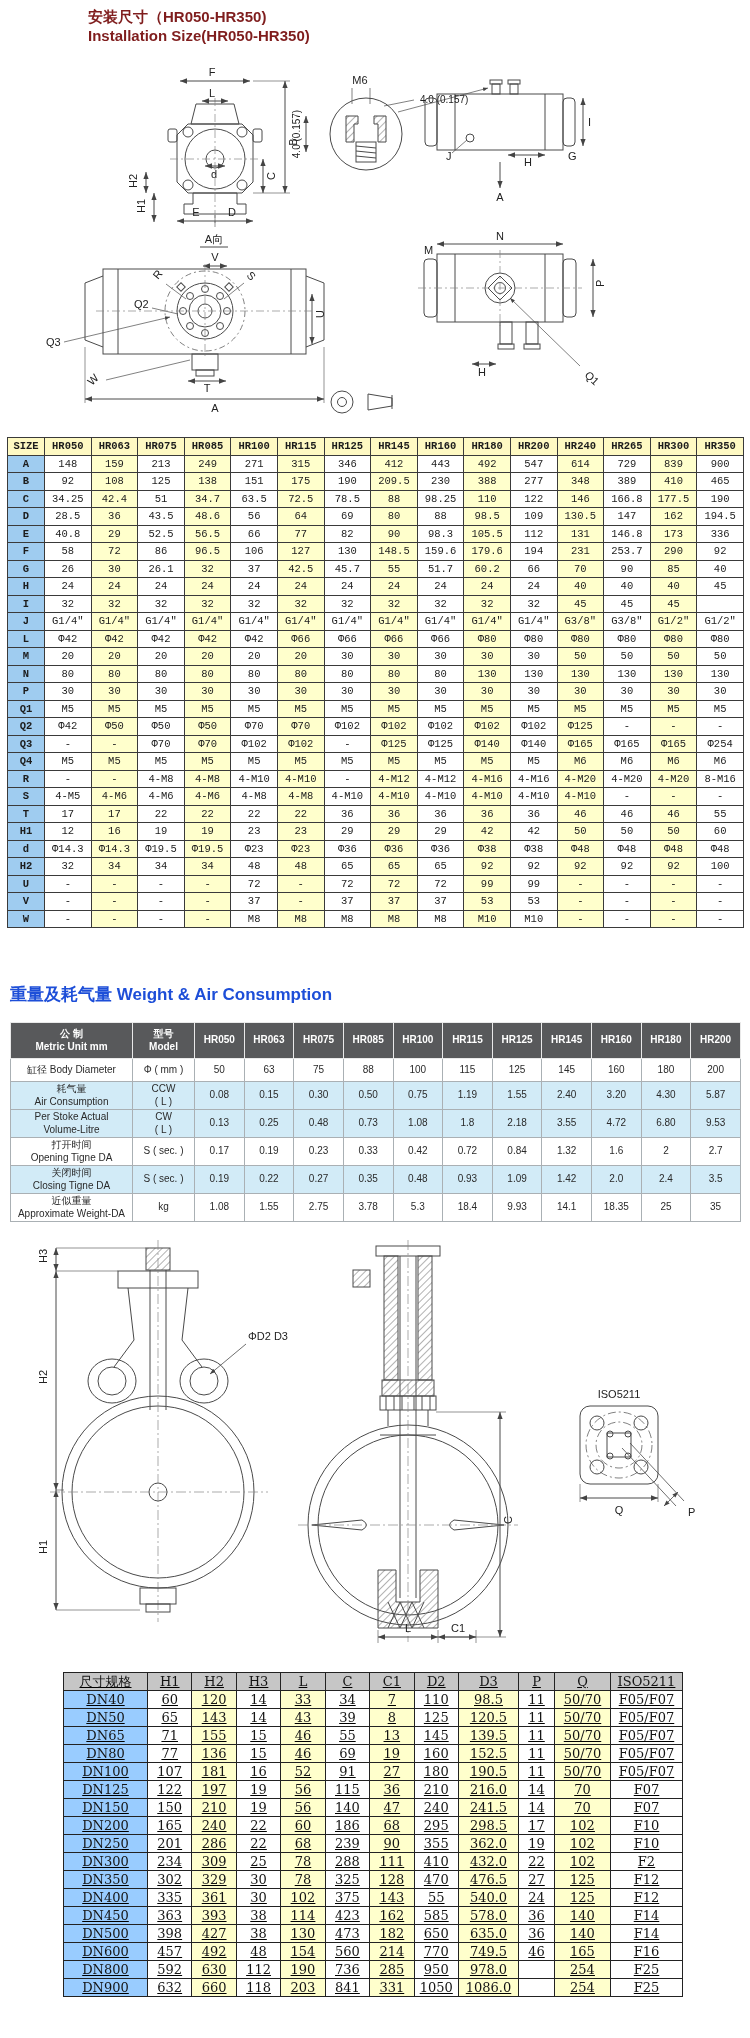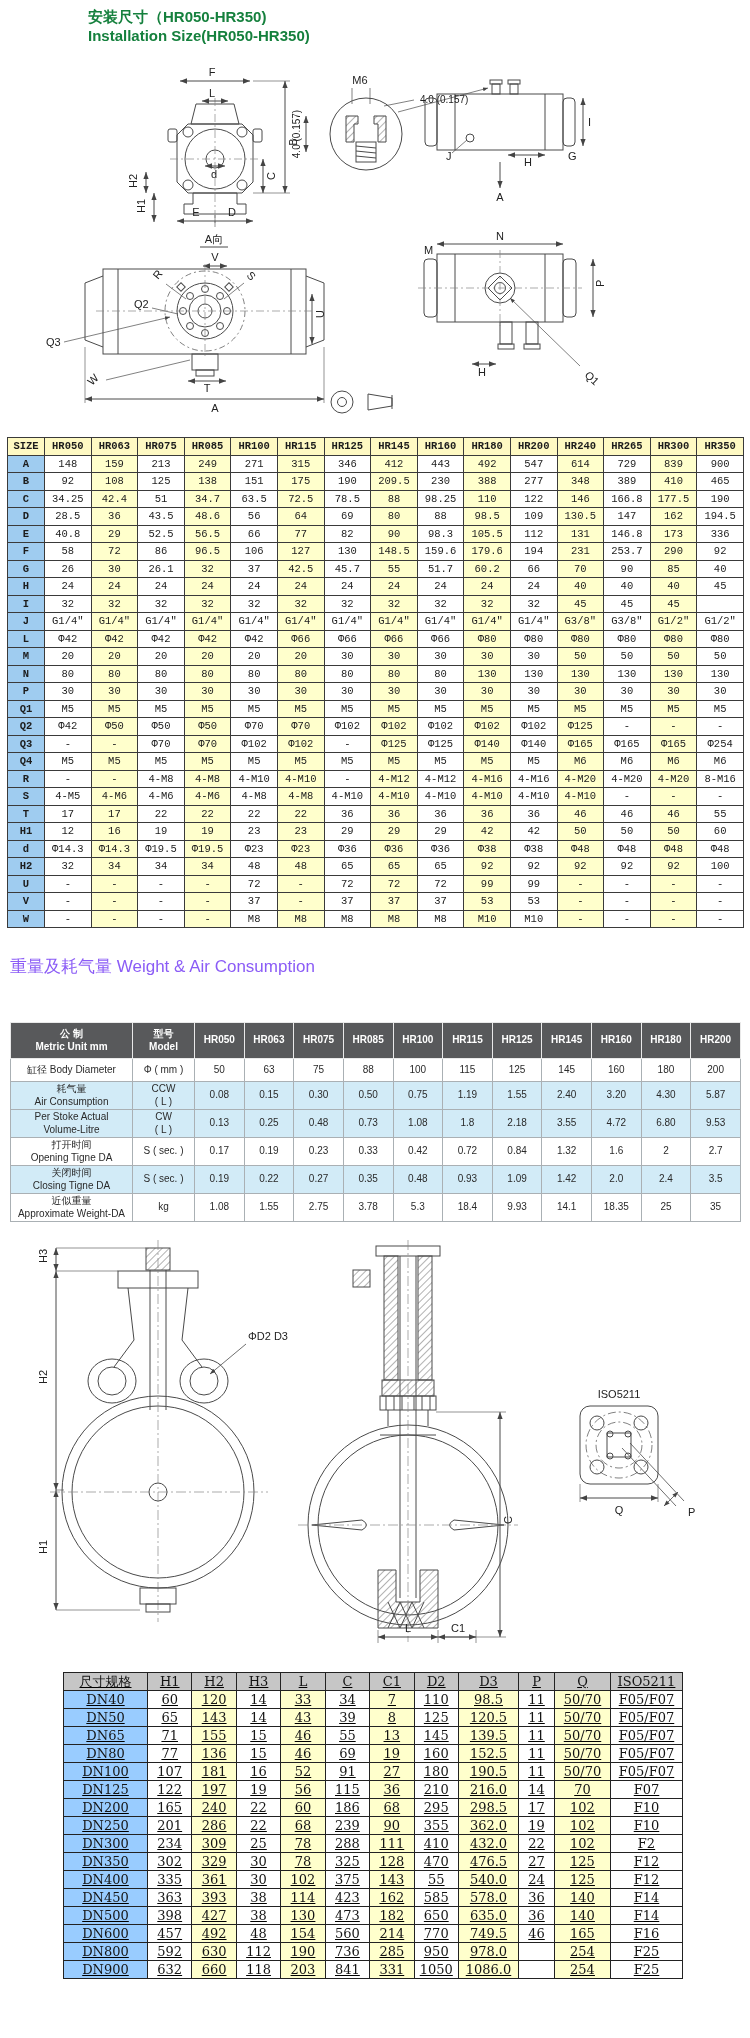--- a/index.html
+++ b/index.html
@@ -1,41 +1,41 @@
 <!DOCTYPE html>
 <html><head>
 <meta charset="utf-8">
 <style>
   * { margin:0; padding:0; box-sizing:border-box; }
   html,body { background:#ffffff; }
   .page { position:relative; width:750px; height:2038px; background:#ffffff;
           font-family:"Liberation Sans", sans-serif; overflow:hidden; }
 
-  .title-block { position:absolute; left:88px; top:7px; color:#15803d;
+  .title-block { position:absolute; left:88px; top:7px; color:#7f1d1d;
                  font-size:15px; font-weight:bold; line-height:19px; }
 
   svg { position:absolute; left:0; }
   svg text { font-family:"Liberation Sans", sans-serif; fill:#222; font-size:11px; }
   svg .small { font-size:10px; }
 
   
   .size-table { position:absolute; left:7px; top:437px; width:737px;
                 border-collapse:collapse; table-layout:fixed;
                 font-family:"Liberation Mono", monospace; font-size:10.5px; line-height:1; }
   .size-table th, .size-table td { border:1px solid #3a3a3a; text-align:center;
                 height:17.5px; padding:0; overflow:hidden; white-space:nowrap; color:#1c1c1c; }
   .size-table thead th { background:#fef9c3; font-weight:bold; }
   .size-table thead th:first-child { width:37px; }
   .size-table tbody th { background:#9fccf0; font-weight:bold; }
   .size-table tbody tr > *:nth-child(2n+3) { background:#ffffcc; }
   .size-table tbody td { background-clip:padding-box; }
 
   
-  .weight-title { position:absolute; left:10px; top:955px; font-size:17px;
-                  font-weight:normal; color:#8b5cf6; }
+  .weight-title { position:absolute; left:10px; top:983px; font-size:17px;
+                  font-weight:bold; color:#1d4ed8; }
   .weight-table { position:absolute; left:10px; top:1022px; width:731px;
                   border-collapse:collapse; table-layout:fixed;
                   font-size:10px; line-height:1.25; }
   .weight-table th, .weight-table td { border:1px solid #aab0b4; text-align:center;
                   padding:1px 0; white-space:pre-line; color:#2a2a2a; }
   .weight-table thead th { background:#58595b; color:#ffffff; height:36px;
                   font-weight:bold; border-color:#e9e9e9; }
   .weight-table thead th:first-child { width:122px; }
   .weight-table thead th:nth-child(2) { width:62px; }
   .weight-table tbody tr { height:27px; }
@@ -1067,20 +1067,34 @@
           <td>56</td>
           <td>115</td>
           <td>36</td>
           <td>210</td>
           <td>216.0</td>
           <td>14</td>
           <td>70</td>
           <td>F07</td>
         </tr>
         <tr>
+          <th>DN150</th>
+          <td>150</td>
+          <td>210</td>
+          <td>19</td>
+          <td>56</td>
+          <td>140</td>
+          <td>47</td>
+          <td>240</td>
+          <td>241.5</td>
+          <td>14</td>
+          <td>70</td>
+          <td>F07</td>
+        </tr>
+        <tr>
           <th>DN200</th>
           <td>165</td>
           <td>240</td>
           <td>22</td>
           <td>60</td>
           <td>186</td>
           <td>68</td>
           <td>295</td>
           <td>298.5</td>
           <td>17</td>

